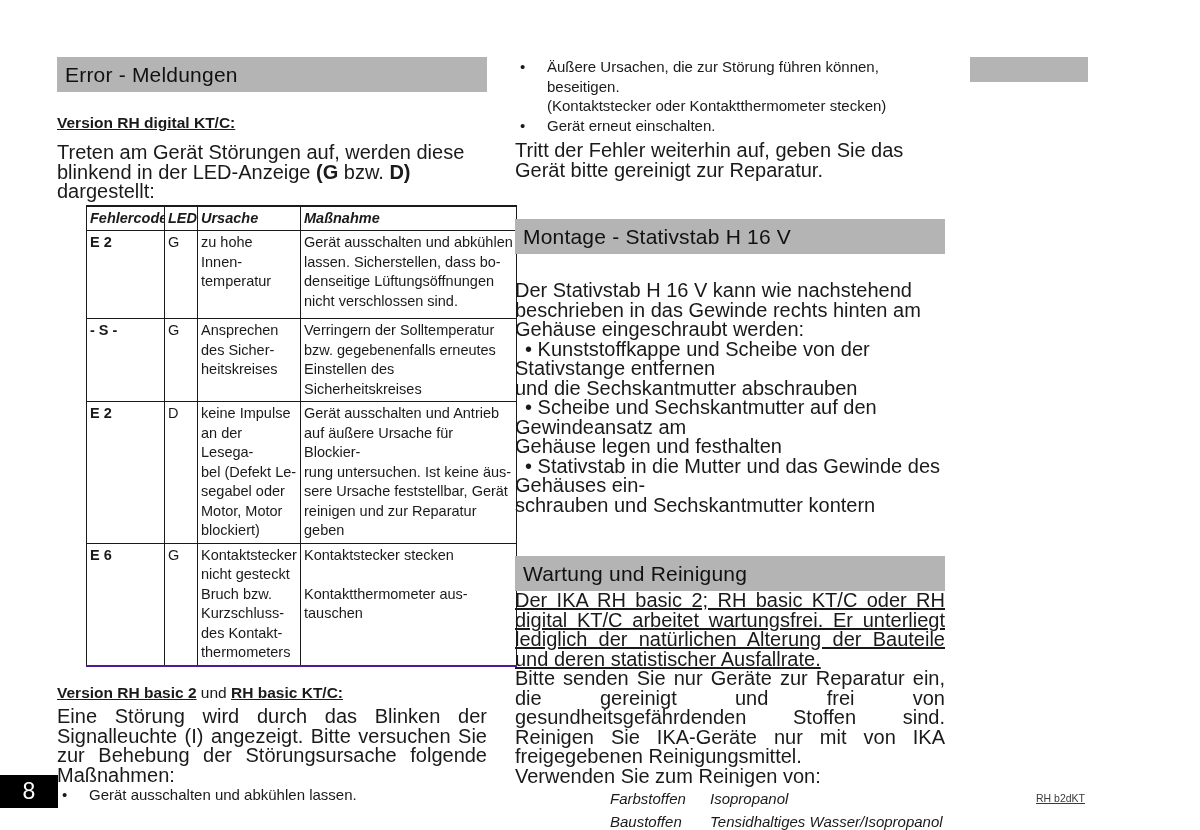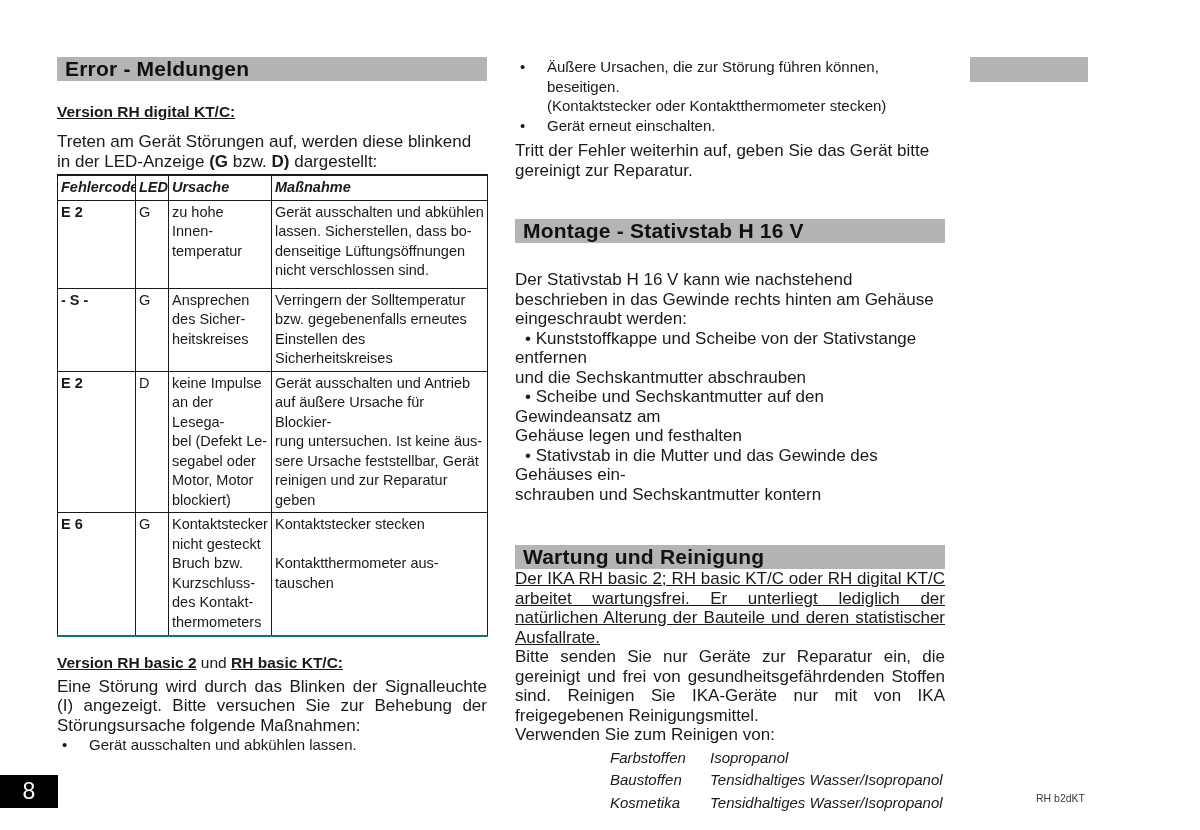--- a/index.html
+++ b/index.html
@@ -5,36 +5,36 @@
   html,body{margin:0;padding:0;}
   body{
     width:1200px;height:830px;position:relative;background:#ffffff;
     font-family:"Liberation Sans","DejaVu Sans",sans-serif;color:#1a1a1a;
     overflow:hidden;
   }
   .col{position:absolute;width:430px;top:57px;}
   .left-col{left:57px;}
   .right-col{left:515px;}
   .bar{
-    background:#b4b4b4;height:24px;display:flex;align-items:center;
+    background:#b4b4b4;height:35px;display:flex;align-items:center;
     padding-left:8px;box-sizing:border-box;
-    font-size:21px;font-weight:bold;color:#111;letter-spacing:0.2px;
+    font-size:21px;font-weight:normal;color:#111;letter-spacing:0.2px;
     white-space:nowrap;
   }
   .sub{font-size:15.5px;font-weight:bold;line-height:19px;}
   .sub .u{text-decoration:underline;}
   .sub .plain{font-weight:normal;text-decoration:none;}
-  p{margin:0;font-size:17px;line-height:19.5px;}
+  p{margin:0;font-size:20px;line-height:19.5px;}
   .just{text-align:justify;}
   .pre{white-space:pre-line;}
   .b{font-weight:bold;}
   
   table.errtbl{
     border-collapse:collapse;table-layout:fixed;width:430px;margin-top:3px;
-    border-top:2px solid #1a1a1a;border-bottom:2px solid #0f766e;
+    border-top:2px solid #1a1a1a;border-bottom:2px solid #4c1d95;margin-left:29px;
   }
   table.errtbl th,table.errtbl td{
     border:1px solid #1a1a1a;vertical-align:top;text-align:left;
     padding:2px 3px;font-size:14.5px;line-height:19.5px;overflow:hidden;
   }
   table.errtbl th{font-style:italic;font-weight:bold;height:19px;}
   td.code{font-weight:bold;}
   td.code.normal{font-weight:normal;}
   
   ul.blist{list-style:none;margin:0;padding:0;}
@@ -43,21 +43,21 @@
   .mstep{text-indent:10px;}
   
   .clean-row{padding-left:95px;font-size:15px;line-height:22.5px;display:flex;font-style:italic;}
   .clean-row .lbl{width:100px;flex:none;}
   
   .pagebox{
     position:absolute;left:0;top:775px;width:58px;height:33px;background:#000;
     color:#fff;display:flex;align-items:center;justify-content:center;
     font-size:23px;
   }
-  .doccode{position:absolute;left:1036px;top:792px;font-size:10.5px;color:#3a3a3a;}
+  .doccode{position:absolute;left:1036px;top:792px;font-size:10.5px;color:#3a3a3a;text-decoration:underline;}
   .accent-bar{position:absolute;left:970px;top:57px;width:118px;height:25px;background:#b4b4b4;}
   
   .mt-sub1{margin-top:21px;}
   .mt-intro{margin-top:11px;}
   .mt-sub2{margin-top:16px;}
   .mt-para{margin-top:5px;}
   .mt-bullet{margin-top:6px;}
   .mt-tritt{margin-top:6px;}
   .mt-montage{margin-top:39px;}
   .mt-mpara{margin-top:27px;}

